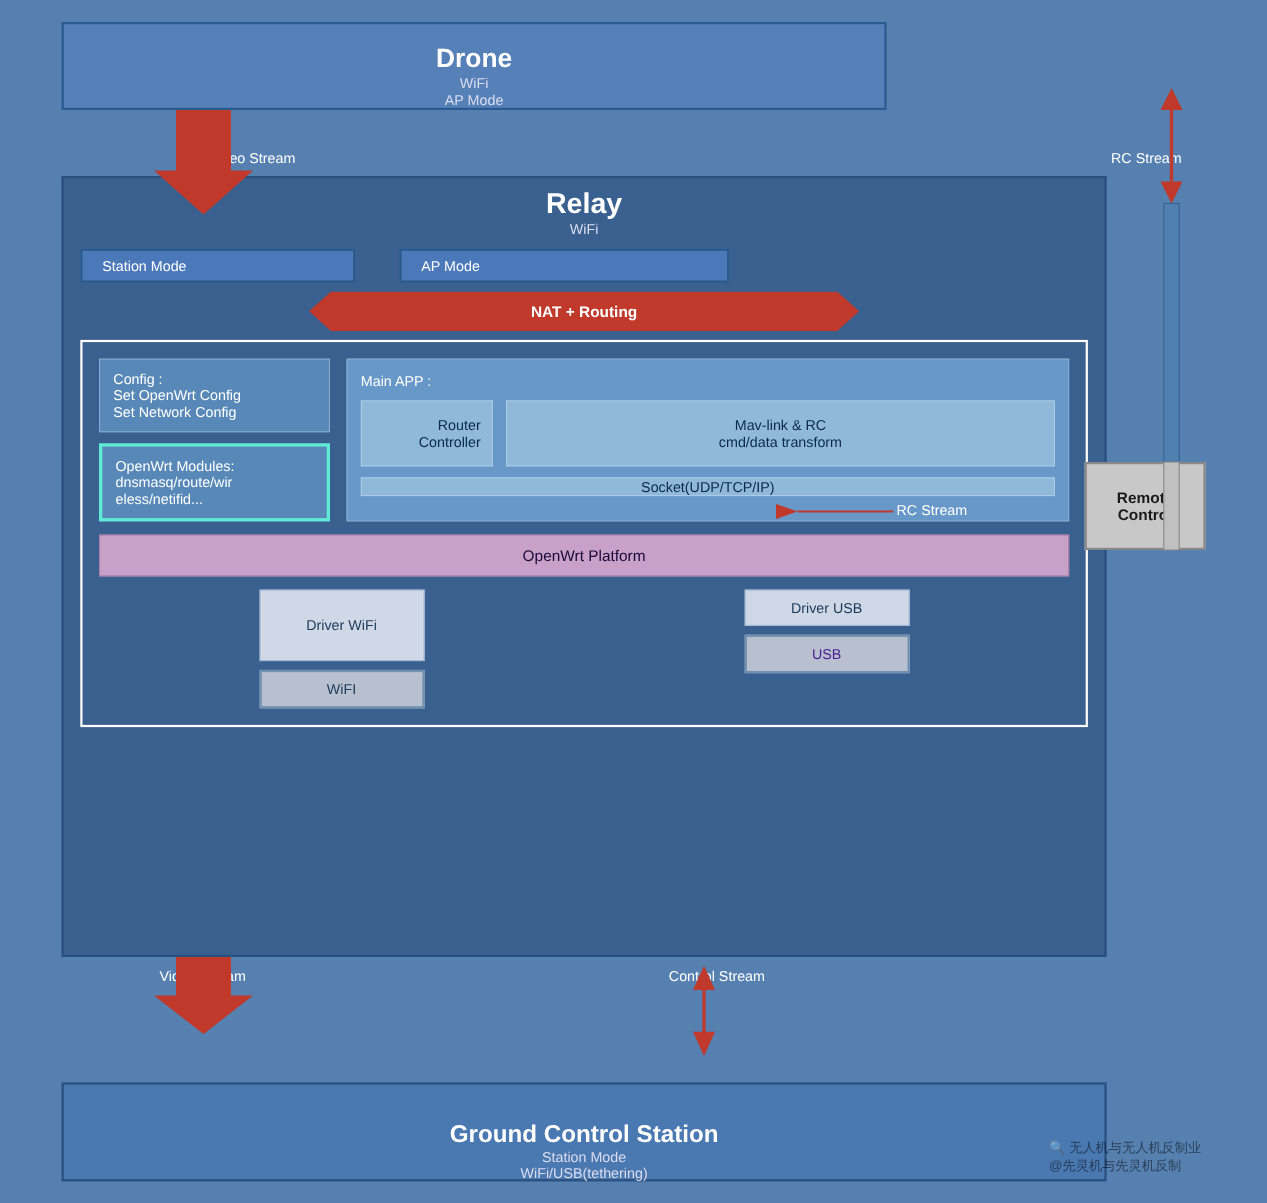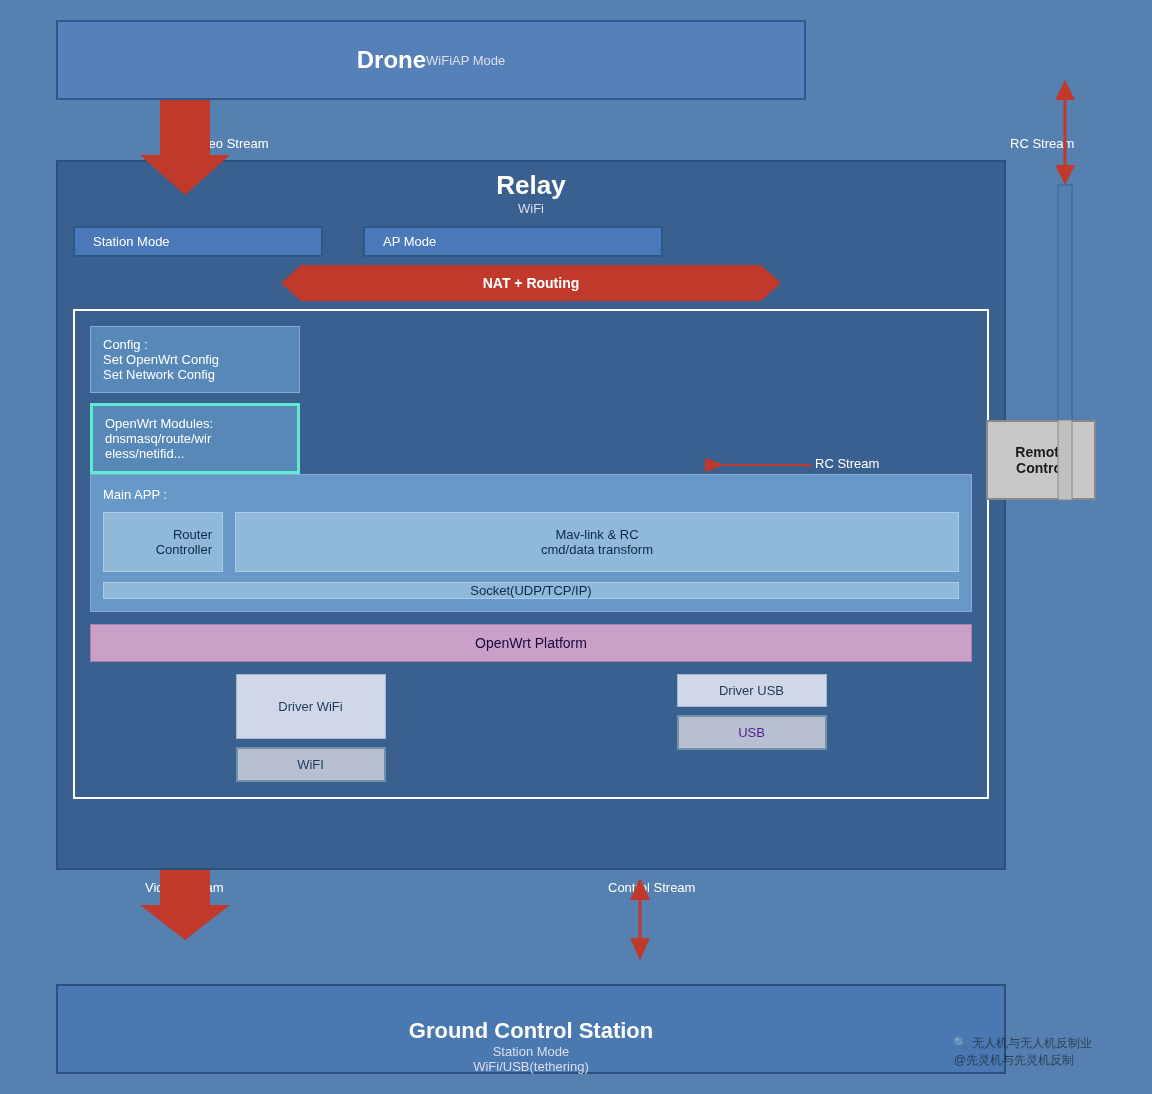--- a/index.html
+++ b/index.html
@@ -23,23 +23,23 @@
     
     .el-drone {
       position: absolute;
       top: 20px;
       left: 56px;
       width: 750px;
       height: 80px;
       background: #5580b8;
       border: 2px solid #2a5a90;
       display: flex;
-      flex-direction: row;
+      flex-direction: column;
       align-items: center;
-      justify-content: center;
+      justify-content: flex-end;
     }
 
     
     .el-relay {
       position: absolute;
       top: 160px;
       left: 56px;
       width: 950px;
       height: 710px;
       background: #3a6090;
@@ -125,21 +125,21 @@
       </div>
     </div>
 
     <div style="display:flex;align-items:center;justify-content:center;margin:8px 15px;">
       <div style="background:#c0392b;color:white;padding:10px 30px;font-size:14px;font-weight:bold;position:relative;width:500px;text-align:center;clip-path:polygon(20px 0%, calc(100% - 20px) 0%, 100% 50%, calc(100% - 20px) 100%, 20px 100%, 0% 50%);">
         <span>NAT + Routing</span>
       </div>
     </div>
 
     <div style="border:2px solid white;margin:5px 15px;padding:15px;background:#3a6090;">
-      <div style="display:flex;flex-direction:column;">
+      <div style="display:flex;gap:15px;">
 
         <div style="display:flex;flex-direction:column;gap:10px;width:210px;">
 
           <div style="background:#5888b8;border:1px solid #88aad0;padding:10px 12px;color:white;font-size:13px;">
             <div>Config :</div>
             <div>Set OpenWrt Config</div>
             <div>Set Network Config</div>
           </div>
 
           <div style="background:#5888b8;border:3px solid #5eead4;padding:10px 12px;color:white;font-size:13px;">

